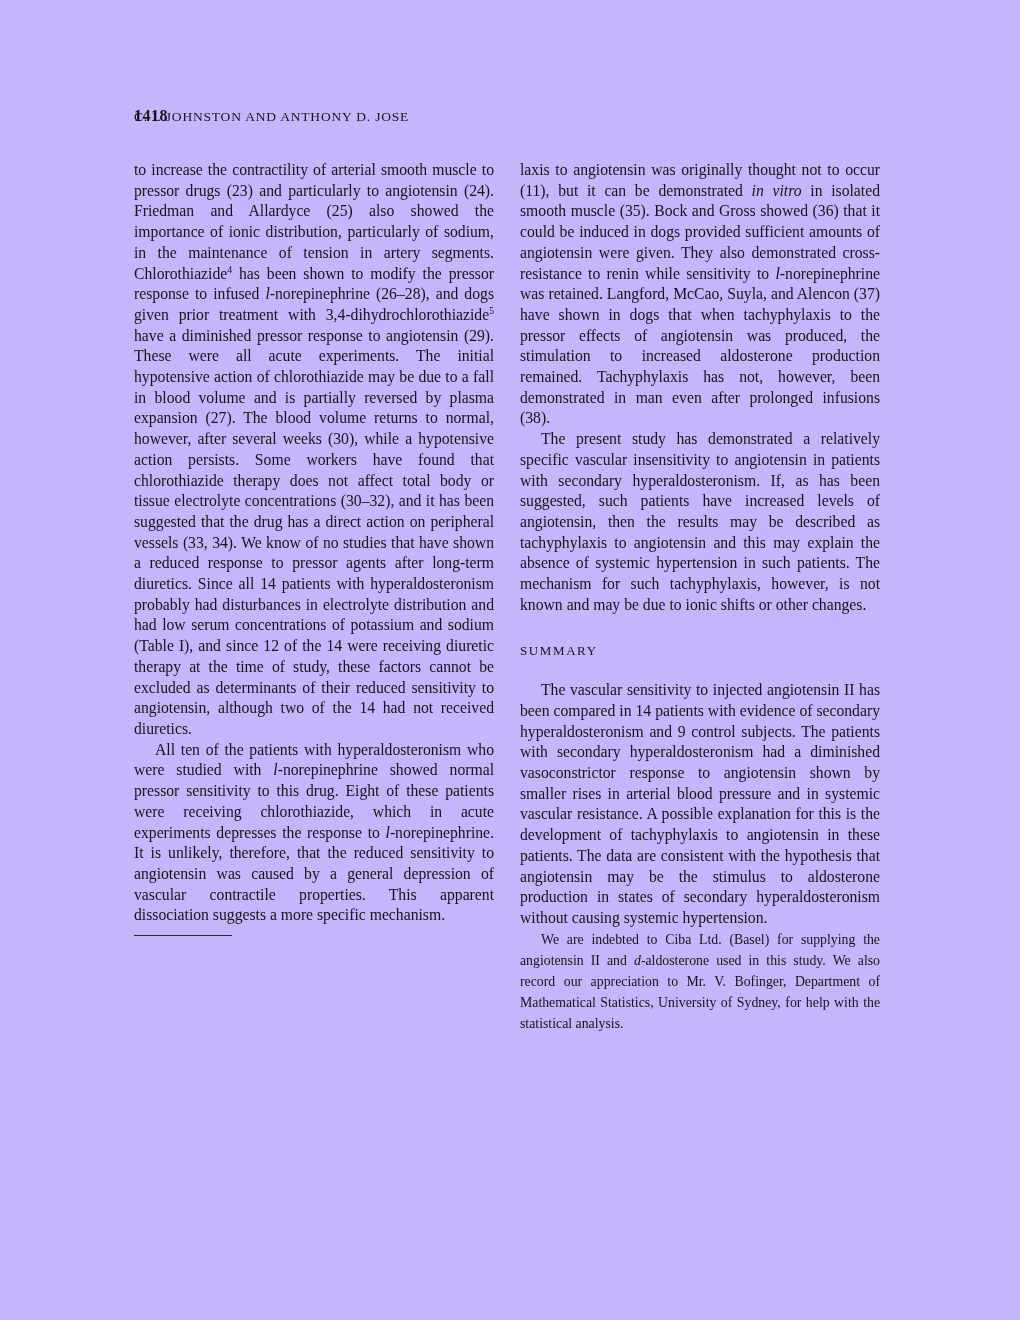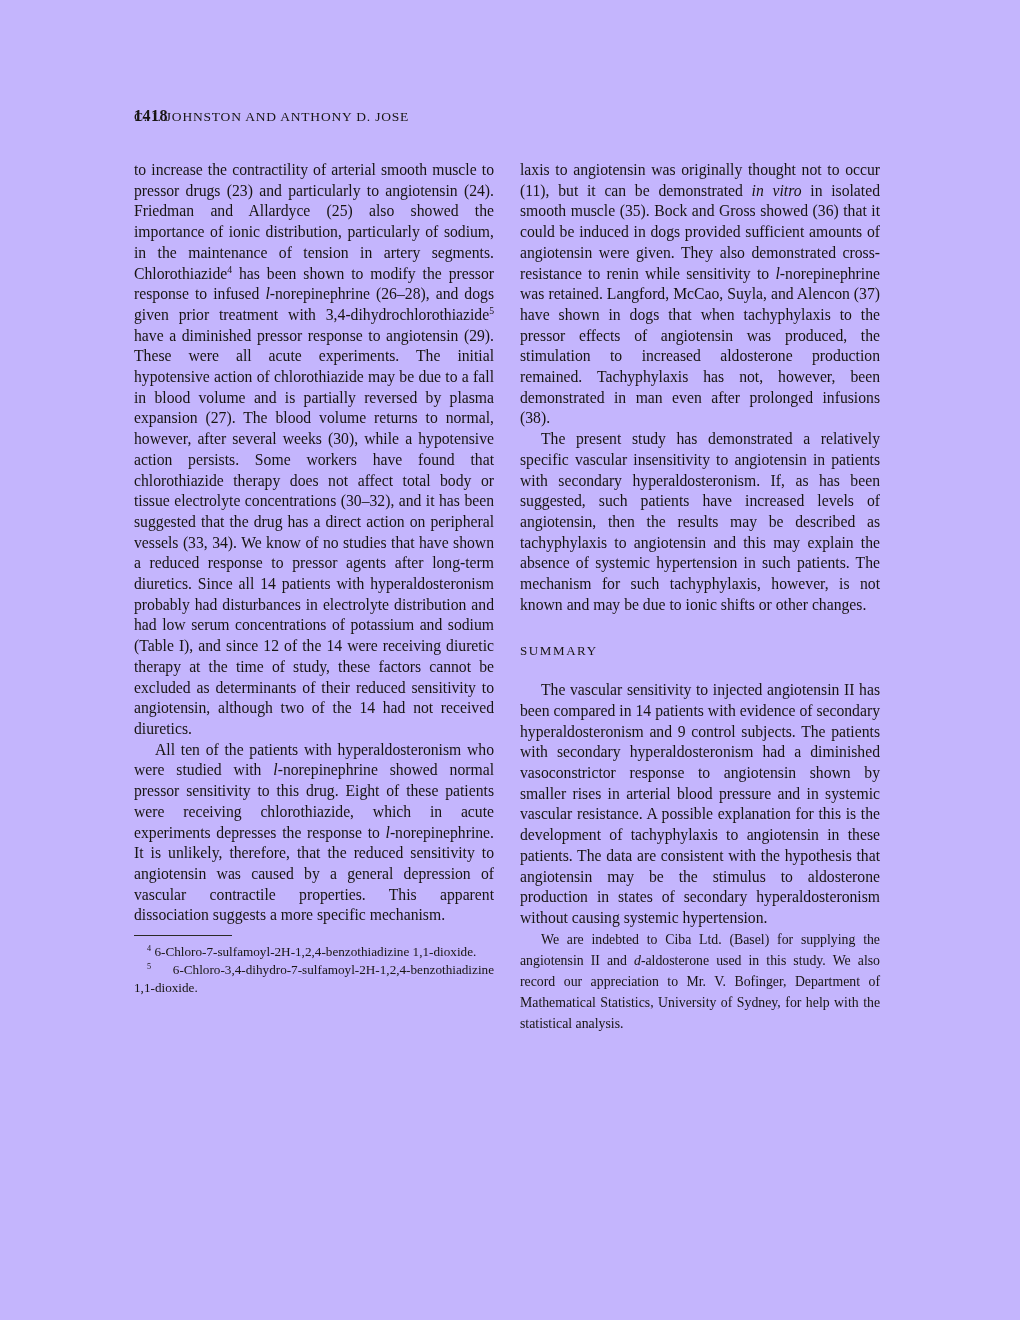--- a/index.html
+++ b/index.html
@@ -71,24 +71,20 @@
     </div>
 
     <div class="columns">
 
       <div class="col">
         <p class="para">to increase the contractility of arterial smooth muscle to pressor drugs (23) and particularly to angiotensin (24).  Friedman and Allardyce (25) also showed the importance of ionic distribution, particularly of sodium, in the maintenance of tension in artery segments.  Chlorothiazide<sup>4</sup> has been shown to modify the pressor response to infused <i>l</i>-norepinephrine (26–28), and dogs given prior treatment with 3,4-dihydrochlorothiazide<sup>5</sup> have a diminished pressor response to angiotensin (29).  These were all acute experiments.  The initial hypotensive action of chlorothiazide may be due to a fall in blood volume and is partially reversed by plasma expansion (27).  The blood volume returns to normal, however, after several weeks (30), while a hypotensive action persists.  Some workers have found that chlorothiazide therapy does not affect total body or tissue electrolyte concentrations (30–32), and it has been suggested that the drug has a direct action on peripheral vessels (33, 34).  We know of no studies that have shown a reduced response to pressor agents after long-term diuretics.  Since all 14 patients with hyperaldosteronism probably had disturbances in electrolyte distribution and had low serum concentrations of potassium and sodium (Table I), and since 12 of the 14 were receiving diuretic therapy at the time of study, these factors cannot be excluded as determinants of their reduced sensitivity to angiotensin, although two of the 14 had not received diuretics.</p>
         <p class="para indent">All ten of the patients with hyperaldosteronism who were studied with <i>l</i>-norepinephrine showed normal pressor sensitivity to this drug.  Eight of these patients were receiving chlorothiazide, which in acute experiments depresses the response to <i>l</i>-norepinephrine.  It is unlikely, therefore, that the reduced sensitivity to angiotensin was caused by a general depression of vascular contractile properties.  This apparent dissociation suggests a more specific mechanism.</p>
 
         <hr class="footnote-rule">
 
-        <div class="footnote-block">
-          <p class="footnote"><sup>4</sup> <span>6-Chloro-7-sulfamoyl-2H-1,2,4-benzothiadizine 1,1-dioxide.</span></p>
-          <p class="footnote"><sup>5</sup> <span>6-Chloro-3,4-dihydro-7-sulfamoyl-2H-1,2,4-benzothiadizine 1,1-dioxide.</span></p>
-        </div>
       </div>
 
       <div class="col">
         <p class="para">laxis to angiotensin was originally thought not to occur (11), but it can be demonstrated <i>in vitro</i> in isolated smooth muscle (35).  Bock and Gross showed (36) that it could be induced in dogs provided sufficient amounts of angiotensin were given.  They also demonstrated cross-resistance to renin while sensitivity to <i>l</i>-norepinephrine was retained.  Langford, McCao, Suyla, and Alencon (37) have shown in dogs that when tachyphylaxis to the pressor effects of angiotensin was produced, the stimulation to increased aldosterone production remained.  Tachyphylaxis has not, however, been demonstrated in man even after prolonged infusions (38).</p>
         <p class="para indent">The present study has demonstrated a relatively specific vascular insensitivity to angiotensin in patients with secondary hyperaldosteronism.  If, as has been suggested, such patients have increased levels of angiotensin, then the results may be described as tachyphylaxis to angiotensin and this may explain the absence of systemic hypertension in such patients.  The mechanism for such tachyphylaxis, however, is not known and may be due to ionic shifts or other changes.</p>
 
         <h2 class="section-heading">SUMMARY</h2>
         <p class="para indent">The vascular sensitivity to injected angiotensin II has been compared in 14 patients with evidence of secondary hyperaldosteronism and 9 control subjects.  The patients with secondary hyperaldosteronism had a diminished vasoconstrictor response to angiotensin shown by smaller rises in arterial blood pressure and in systemic vascular resistance.  A possible explanation for this is the development of tachyphylaxis to angiotensin in these patients.  The data are consistent with the hypothesis that angiotensin may be the stimulus to aldosterone production in states of secondary hyperaldosteronism without causing systemic hypertension.</p>
 
         <div class="small-text">

